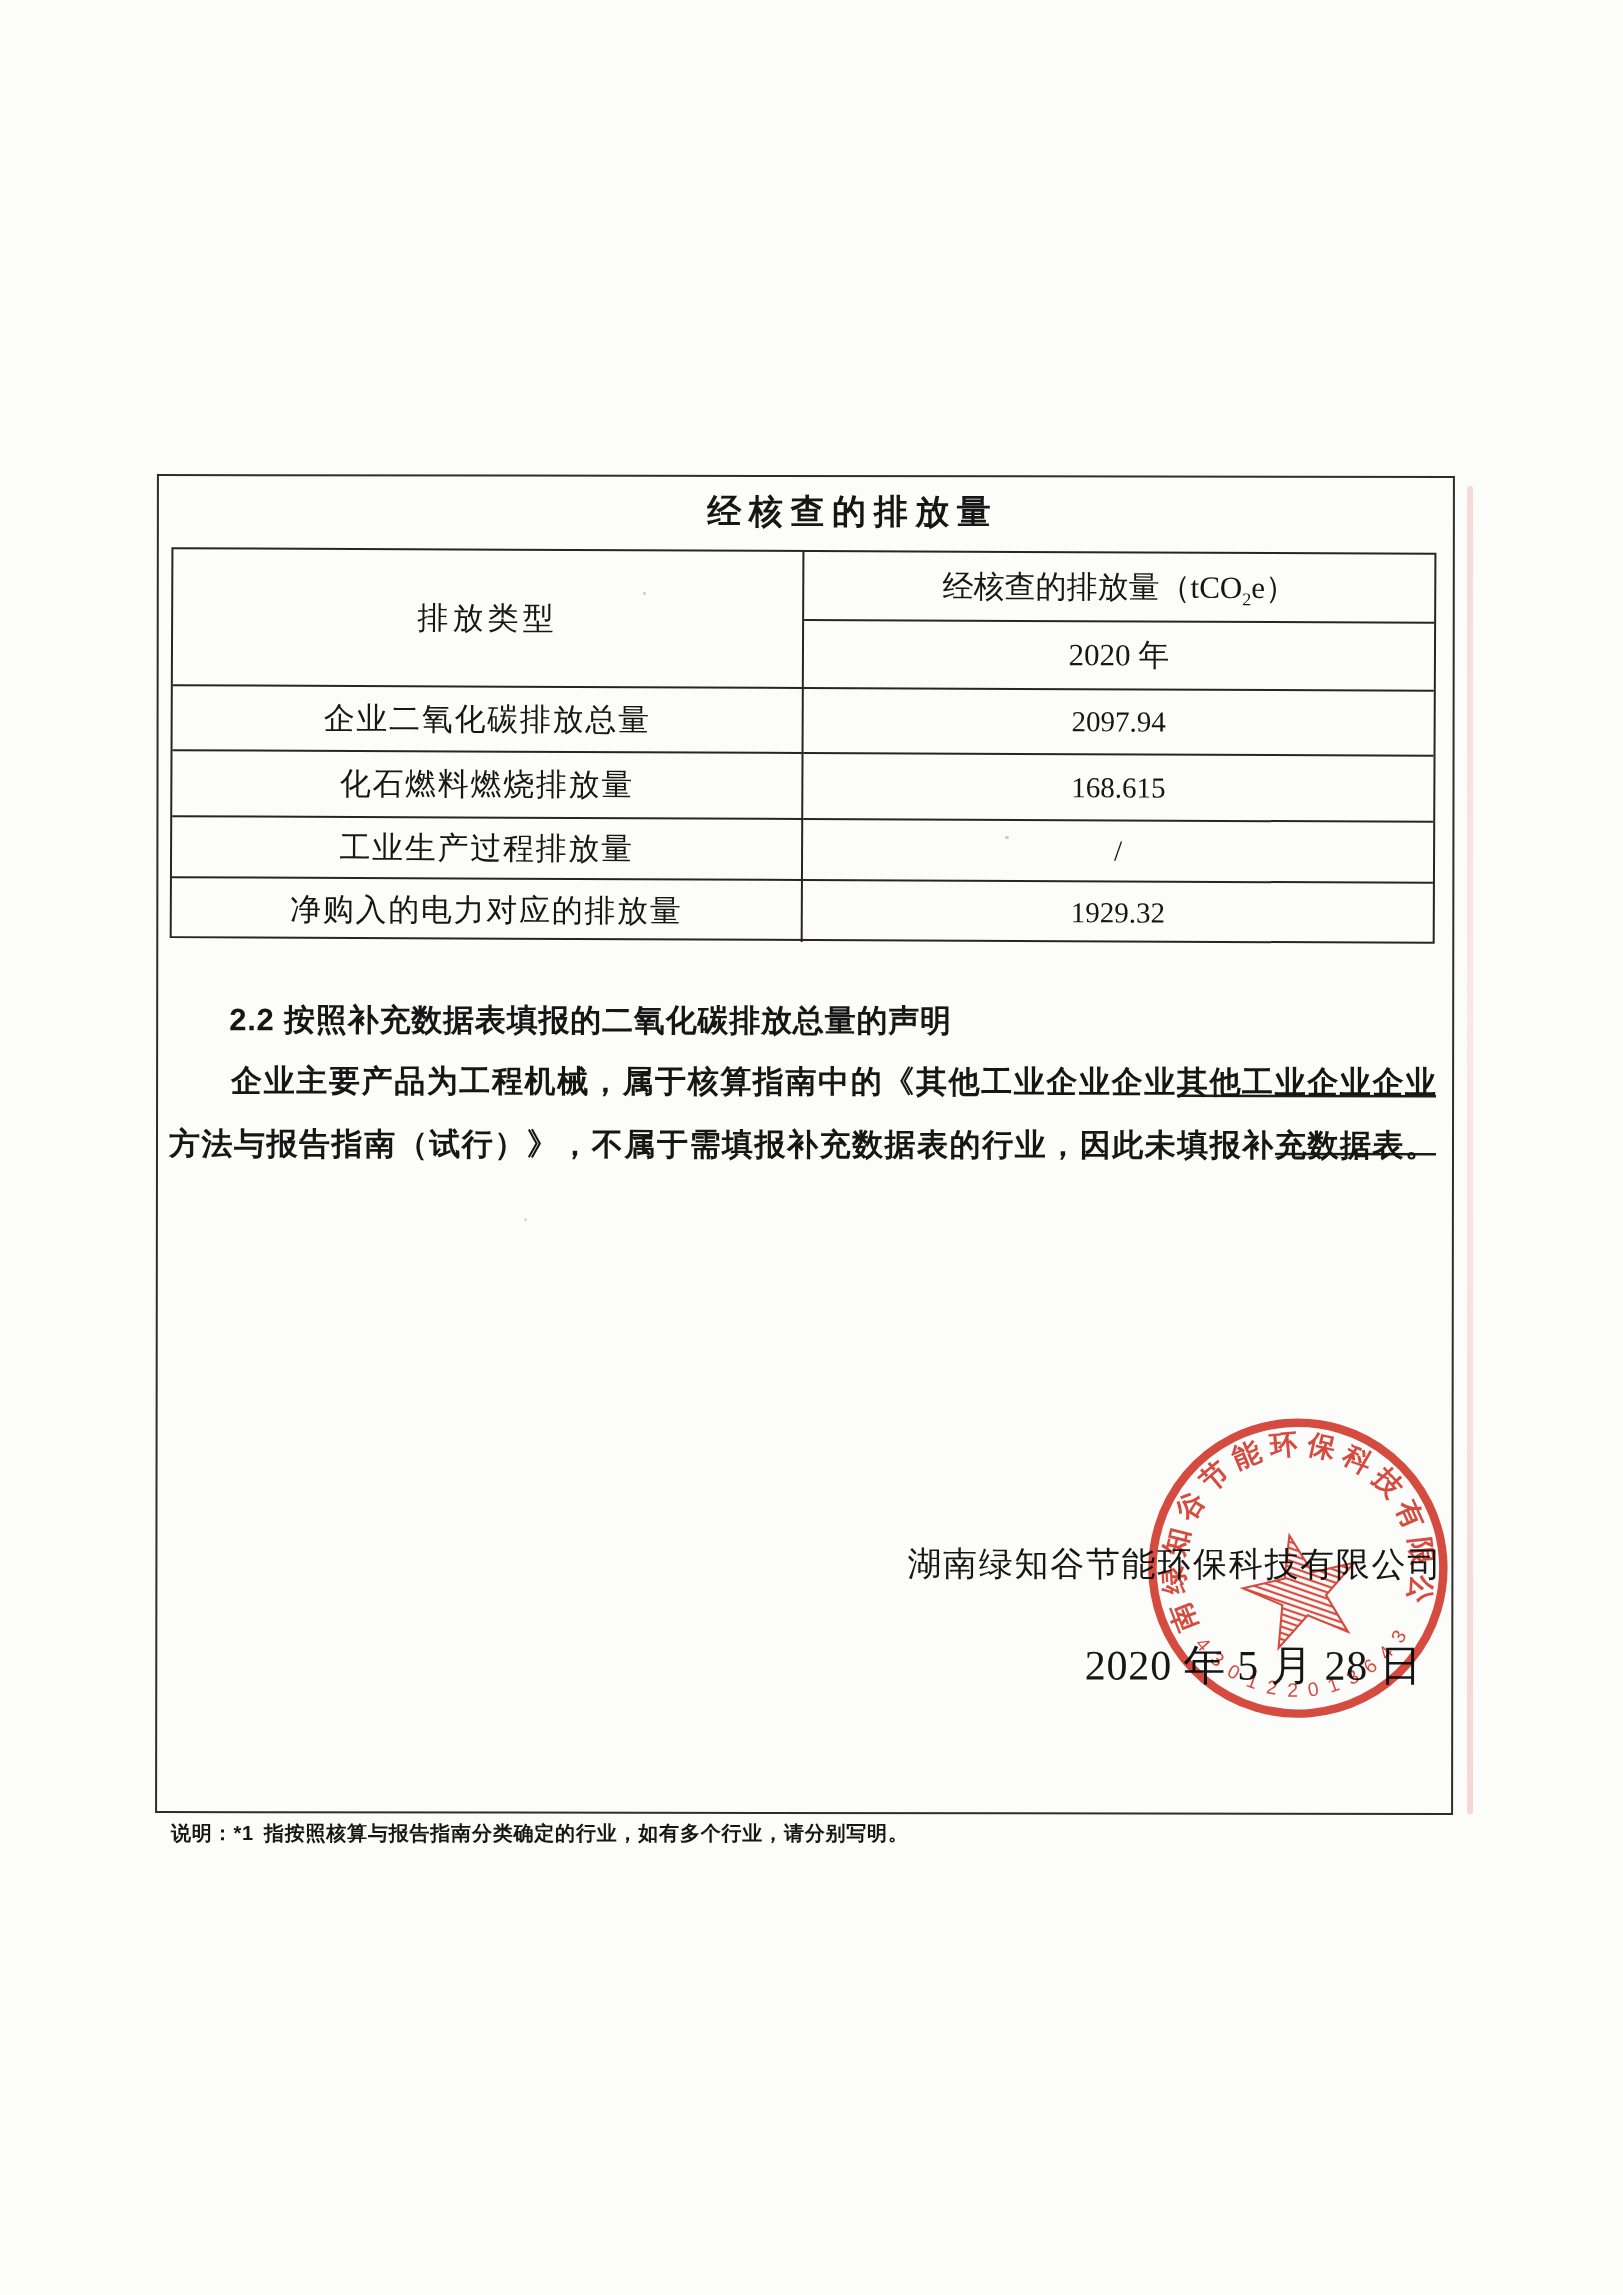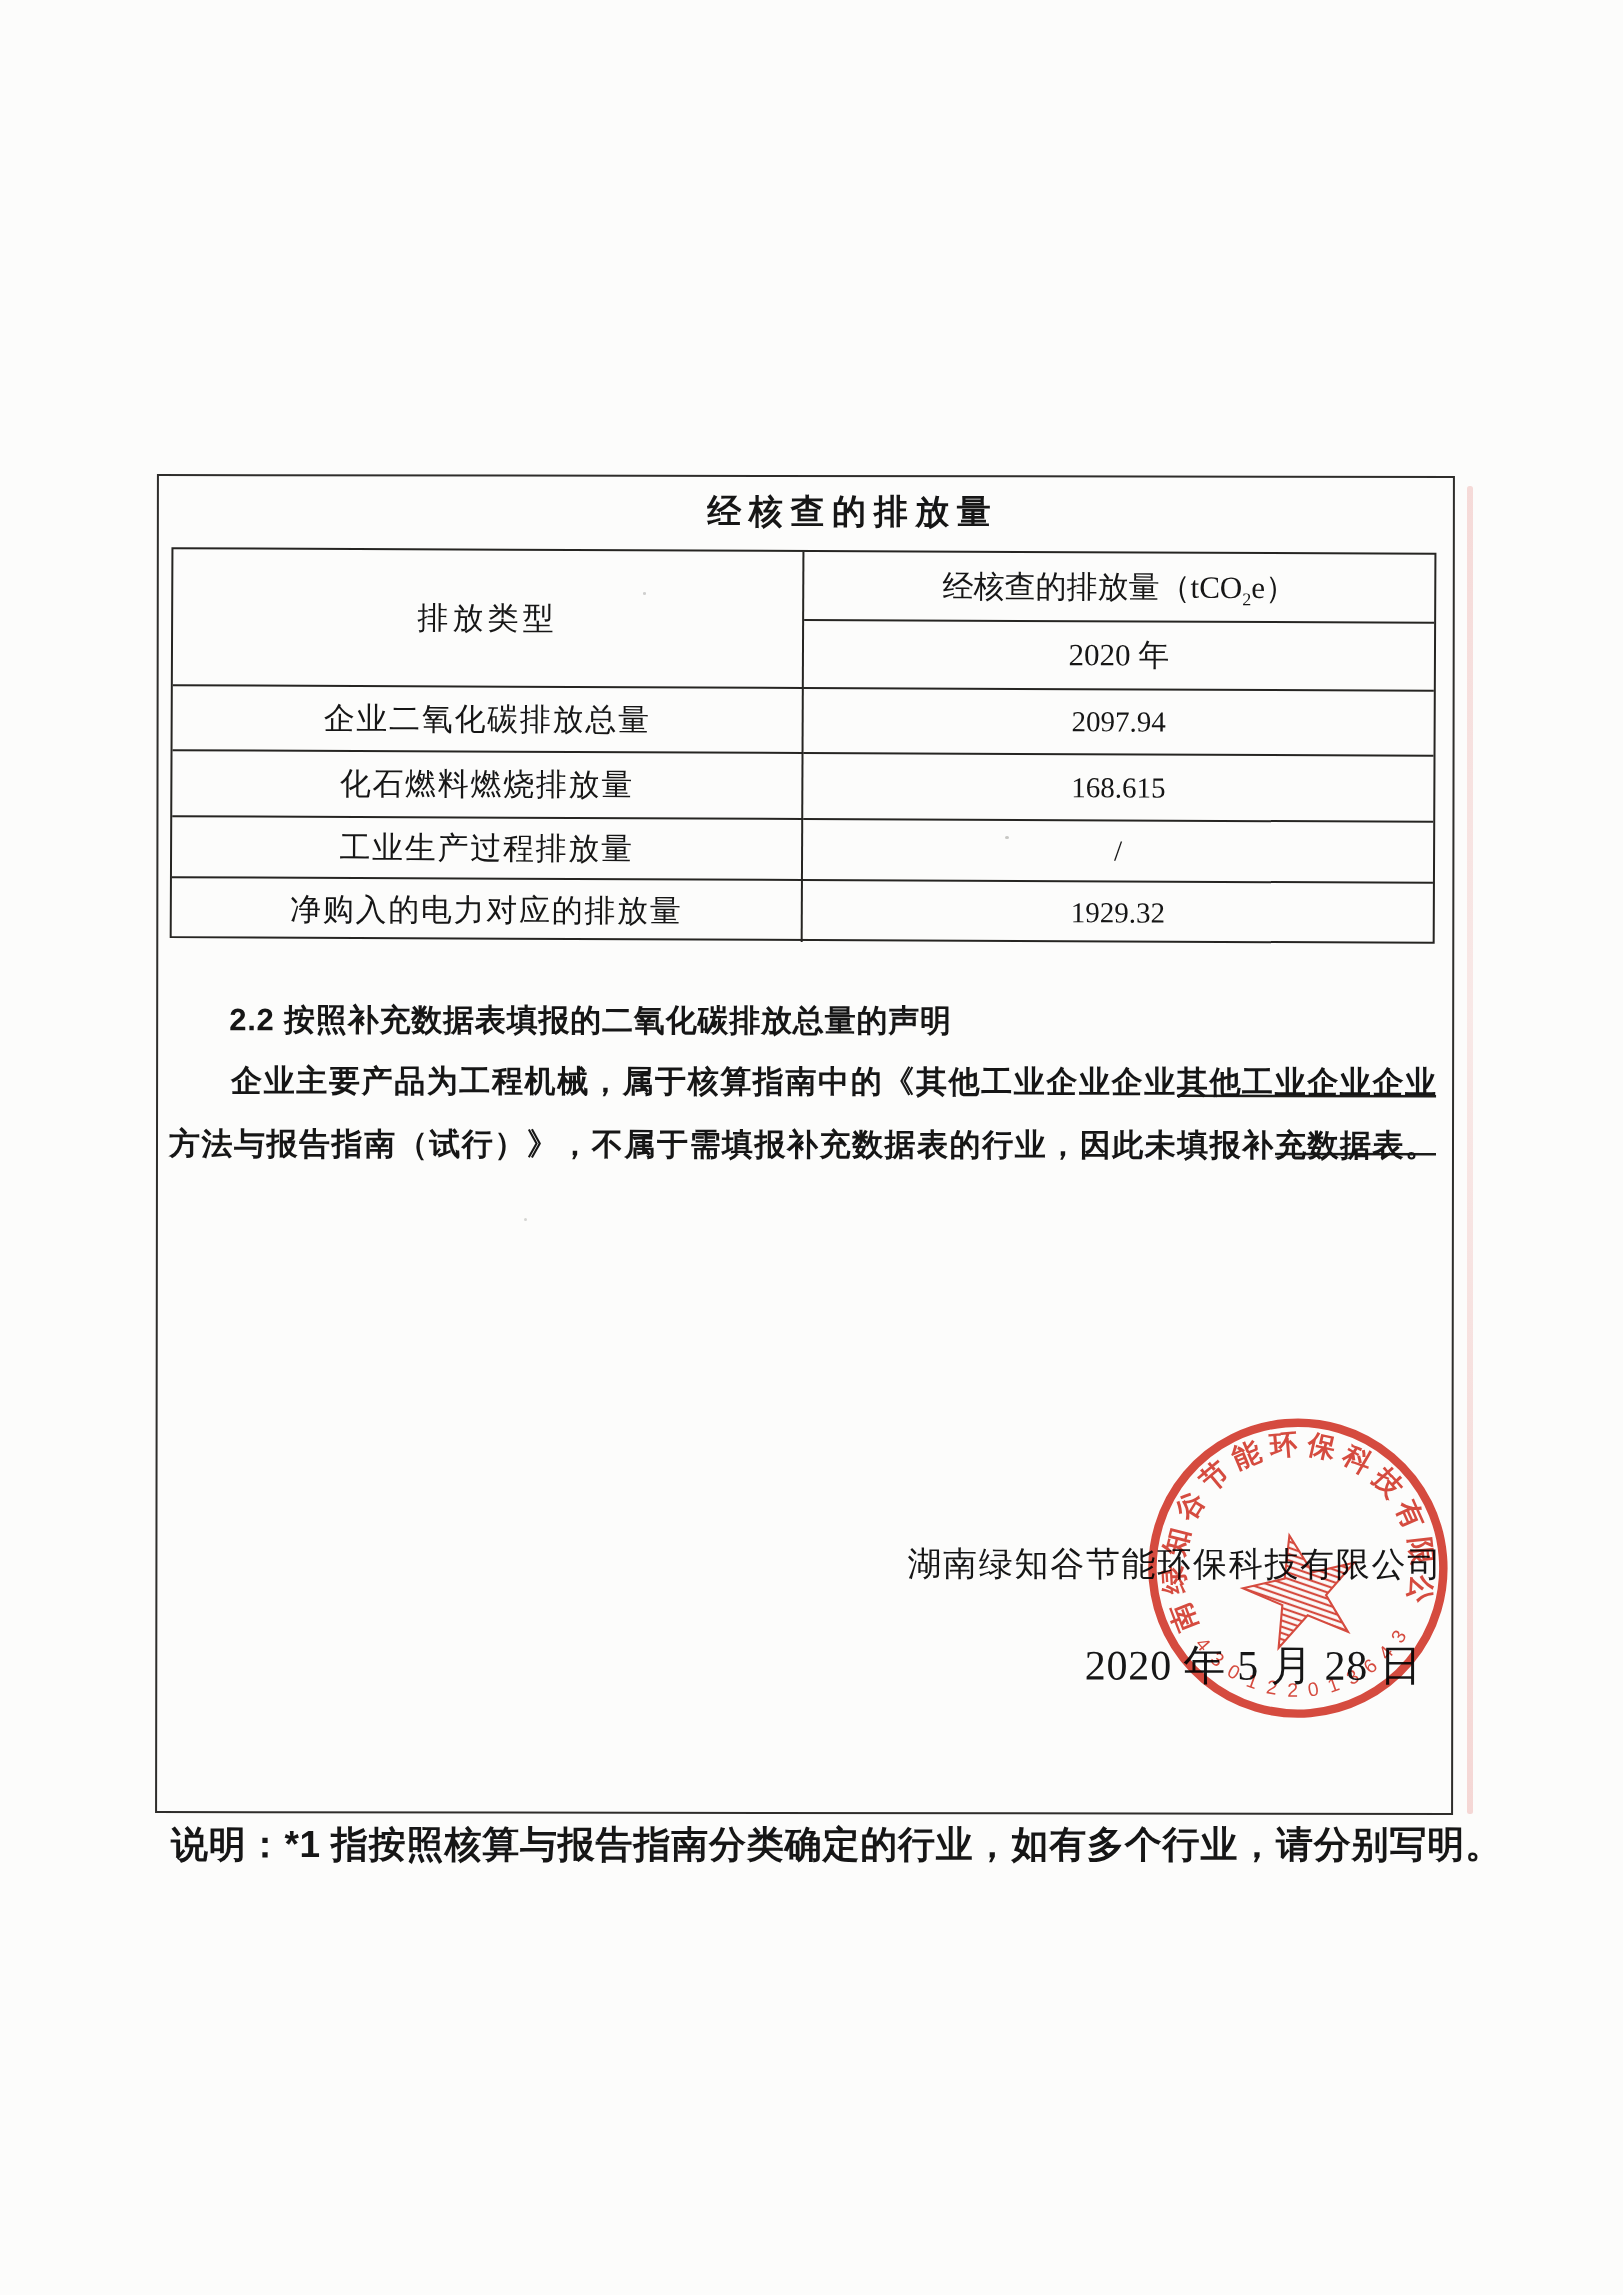--- a/index.html
+++ b/index.html
@@ -77,21 +77,21 @@
     font-size:42px;letter-spacing:0.8px;white-space:nowrap;
   }
   .stamp{
     position:absolute;left:979px;top:929px;width:323px;height:323px;
     mix-blend-mode:multiply;opacity:.92;
     transform:rotate(-5deg);
   }
   .footnote{
     position:absolute;left:171px;top:1820px;
     font-family:"Liberation Sans","DejaVu Sans",sans-serif;
-    font-weight:bold;font-size:37px;letter-spacing:0.8px;white-space:nowrap;
+    font-weight:bold;font-size:20px;letter-spacing:0.8px;white-space:nowrap;
   }
   .footnote .fn-text{margin-left:10px;}
 </style>
 </head>
 <body>
 
 <div class="page">
 
   <div class="artifact-line"></div>
   <div class="speck s1"></div>

